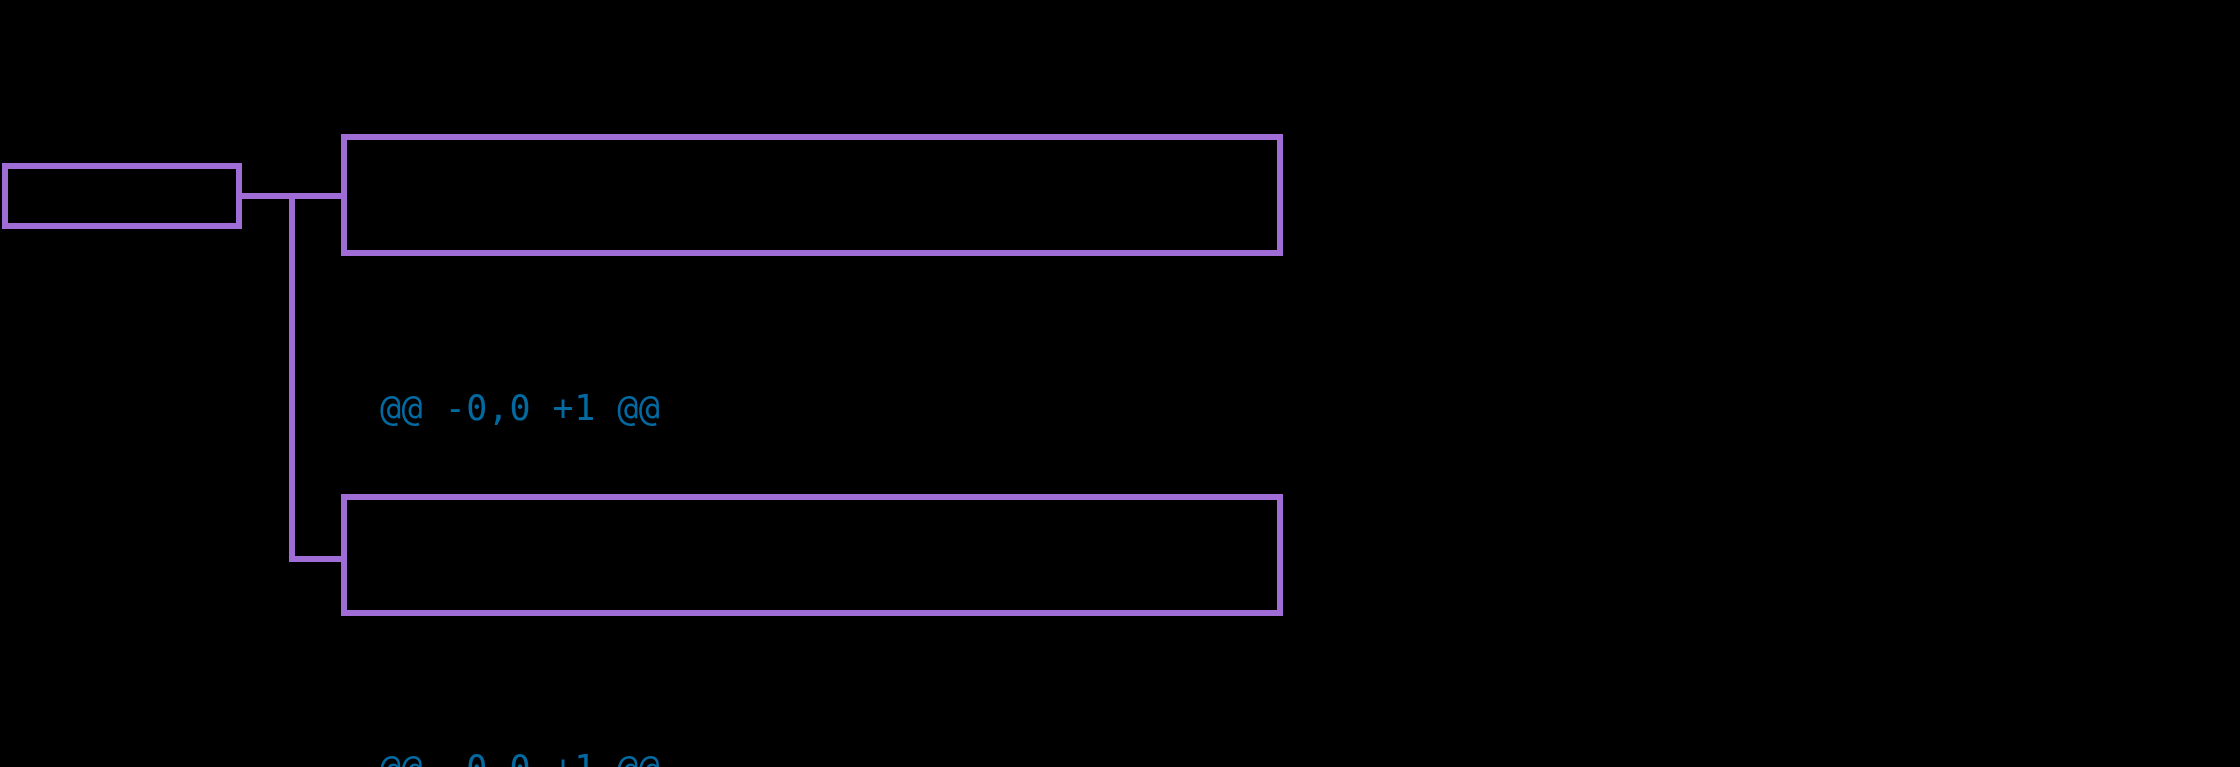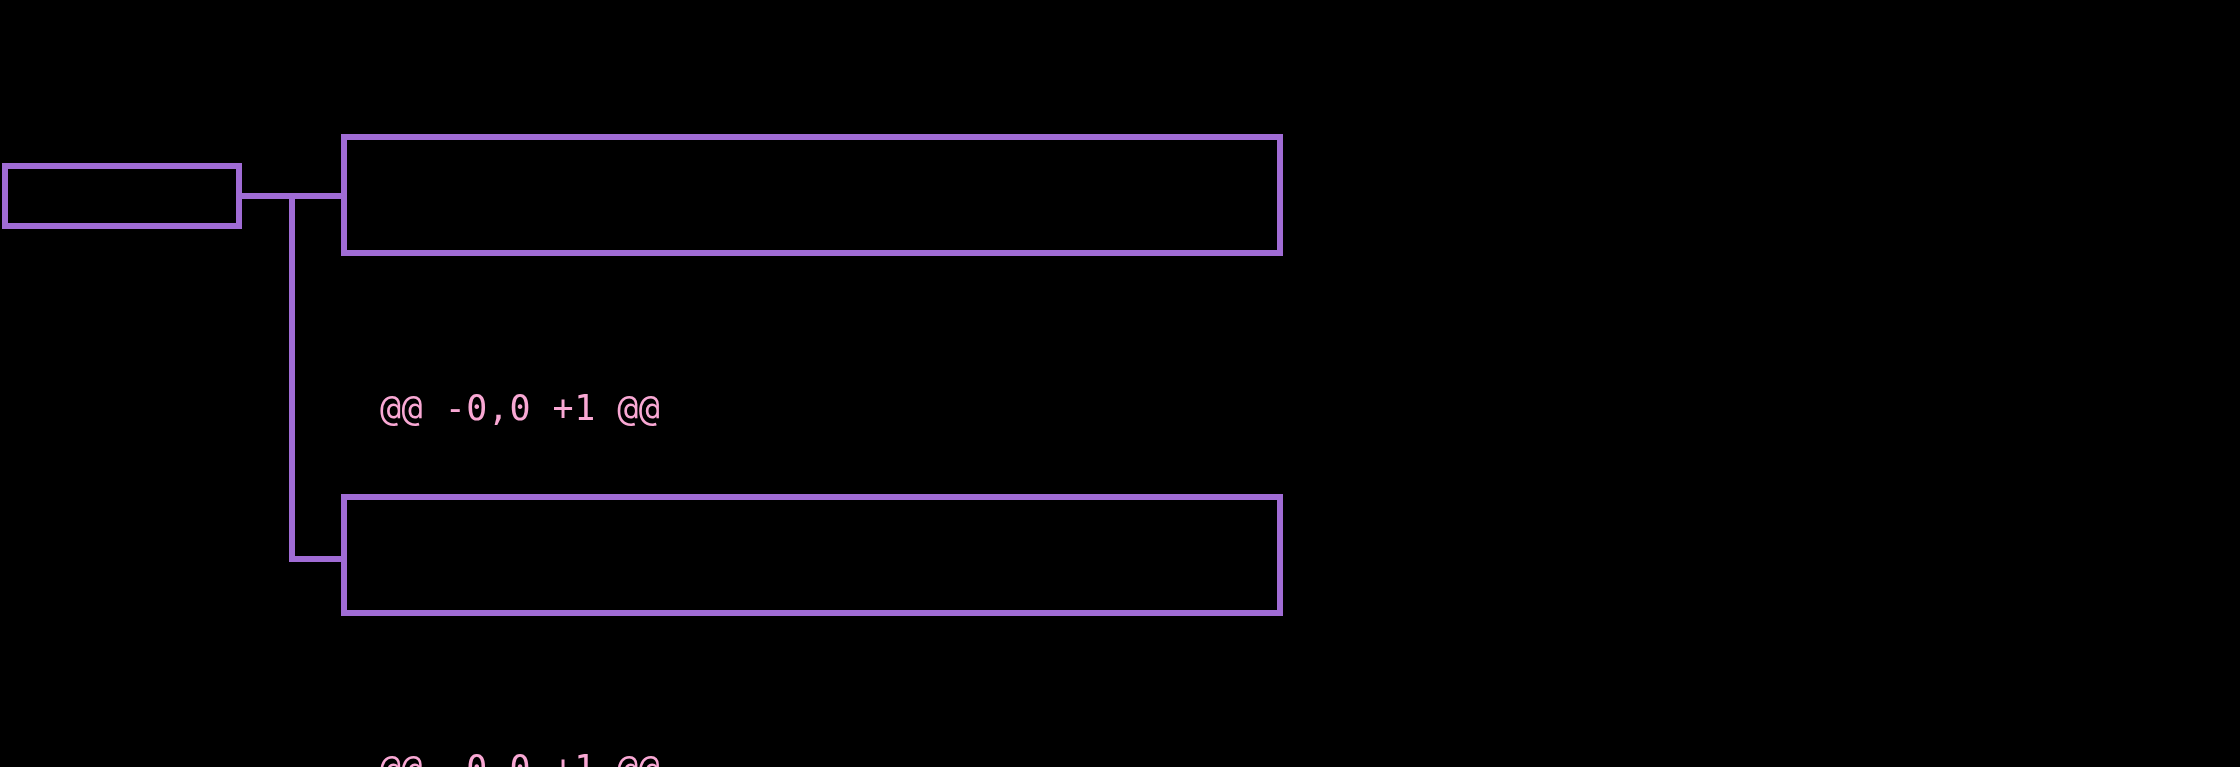--- a/index.html
+++ b/index.html
@@ -85,21 +85,21 @@
     left: 380px;
     font-size: 35px;
     line-height: 60px;
     letter-spacing: 0.5px;
     white-space: pre;
   }
   .diff-block-1 { top: 258px; }
   .diff-block-2 { top: 618px; }
 
   .hunk-header {
-    color: #f9a8d4;
+    color: #0369a1;
     display: block;
   }
   .add-line {
     color: #1a9a1a;
     display: block;
   }
 </style>
 </head>
 <body>
 

